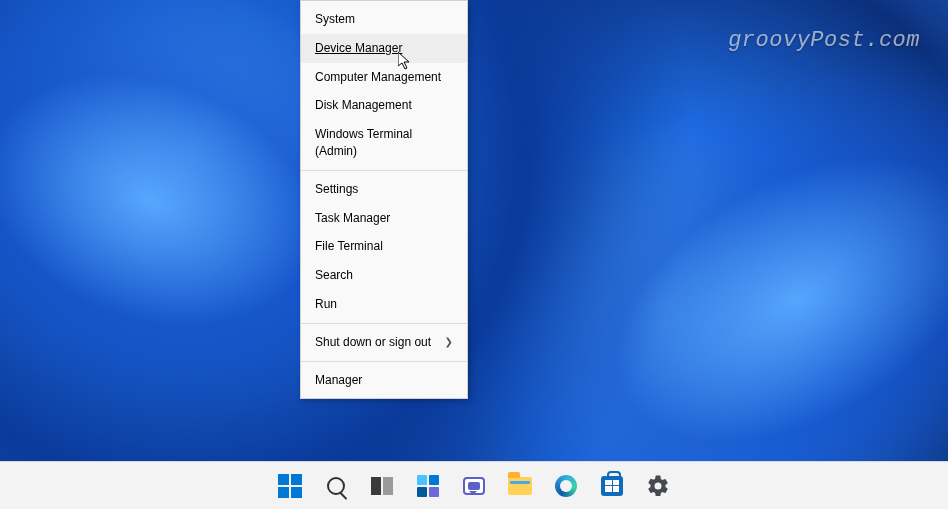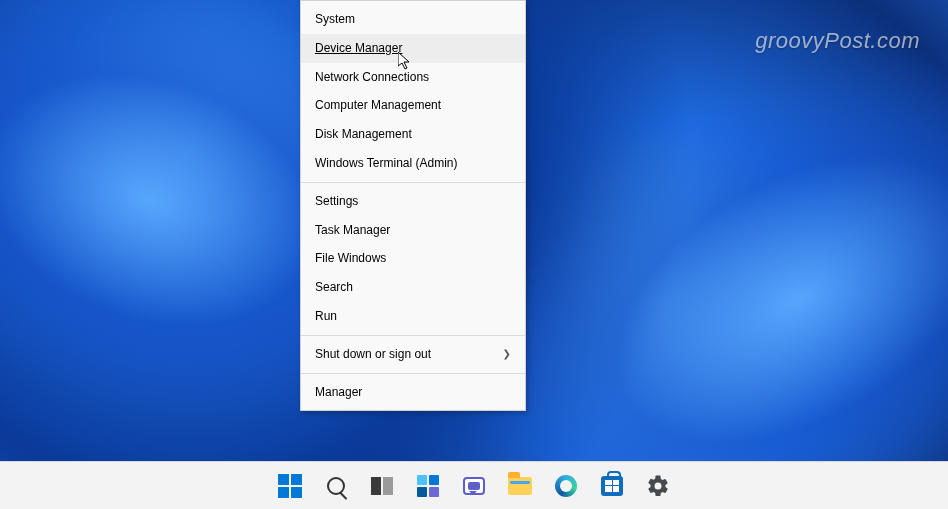--- a/index.html
+++ b/index.html
@@ -29,33 +29,33 @@
       filter: blur(2px);
     }
     .desktop::before { width: 600px; height: 600px; left: -150px; top: -100px; transform: rotate(20deg) scaleY(0.7); }
     .desktop::after  { width: 700px; height: 700px; right: -200px; top: -50px; transform: rotate(-30deg) scaleY(0.6); }
 
     .watermark {
       position: absolute;
       top: 28px;
       right: 28px;
       color: rgba(255,255,255,0.6);
-      font-family: Liberation Sans, sans-serif;
+      font-family: Liberation Mono, monospace;
       font-style: italic;
       font-size: 22px;
       letter-spacing: 0.5px;
       text-shadow: 0 1px 2px rgba(0,0,0,0.3);
       z-index: 5;
     }
 
     .context-menu {
       position: absolute;
       left: 300px;
       top: 0;
-      width: 226px;
+      width: 168px;
       background: #f9f9f9;
       border: 1px solid #d0d0d0;
       box-shadow: 2px 2px 6px rgba(0,0,0,0.25);
       padding: 4px 0;
       z-index: 10;
       font-size: 12px;
     }
     .menu-item {
       display: flex;
       align-items: center;
@@ -151,40 +151,37 @@
 <div class="watermark">groovyPost.com</div>
 
 <div class="context-menu">
   <div class="menu-item">
       <span>System</span>
     </div>
   <div class="menu-item hover">
       <span>Device Manager</span>
     </div>
   <div class="menu-item">
-      <span>Network Connections</span>
-    </div>
-  <div class="menu-item">
       <span>Computer Management</span>
     </div>
   <div class="menu-item">
       <span>Disk Management</span>
     </div>
   <div class="menu-item">
       <span>Windows Terminal (Admin)</span>
     </div>
   <div class="menu-sep"></div>
   <div class="menu-item">
       <span>Settings</span>
     </div>
   <div class="menu-item">
       <span>Task Manager</span>
     </div>
   <div class="menu-item">
-      <span>File Windows</span>
+      <span>File Terminal</span>
     </div>
   <div class="menu-item">
       <span>Search</span>
     </div>
   <div class="menu-item">
       <span>Run</span>
     </div>
   <div class="menu-sep"></div>
   <div class="menu-item">
     <span>Shut down or sign out</span>

